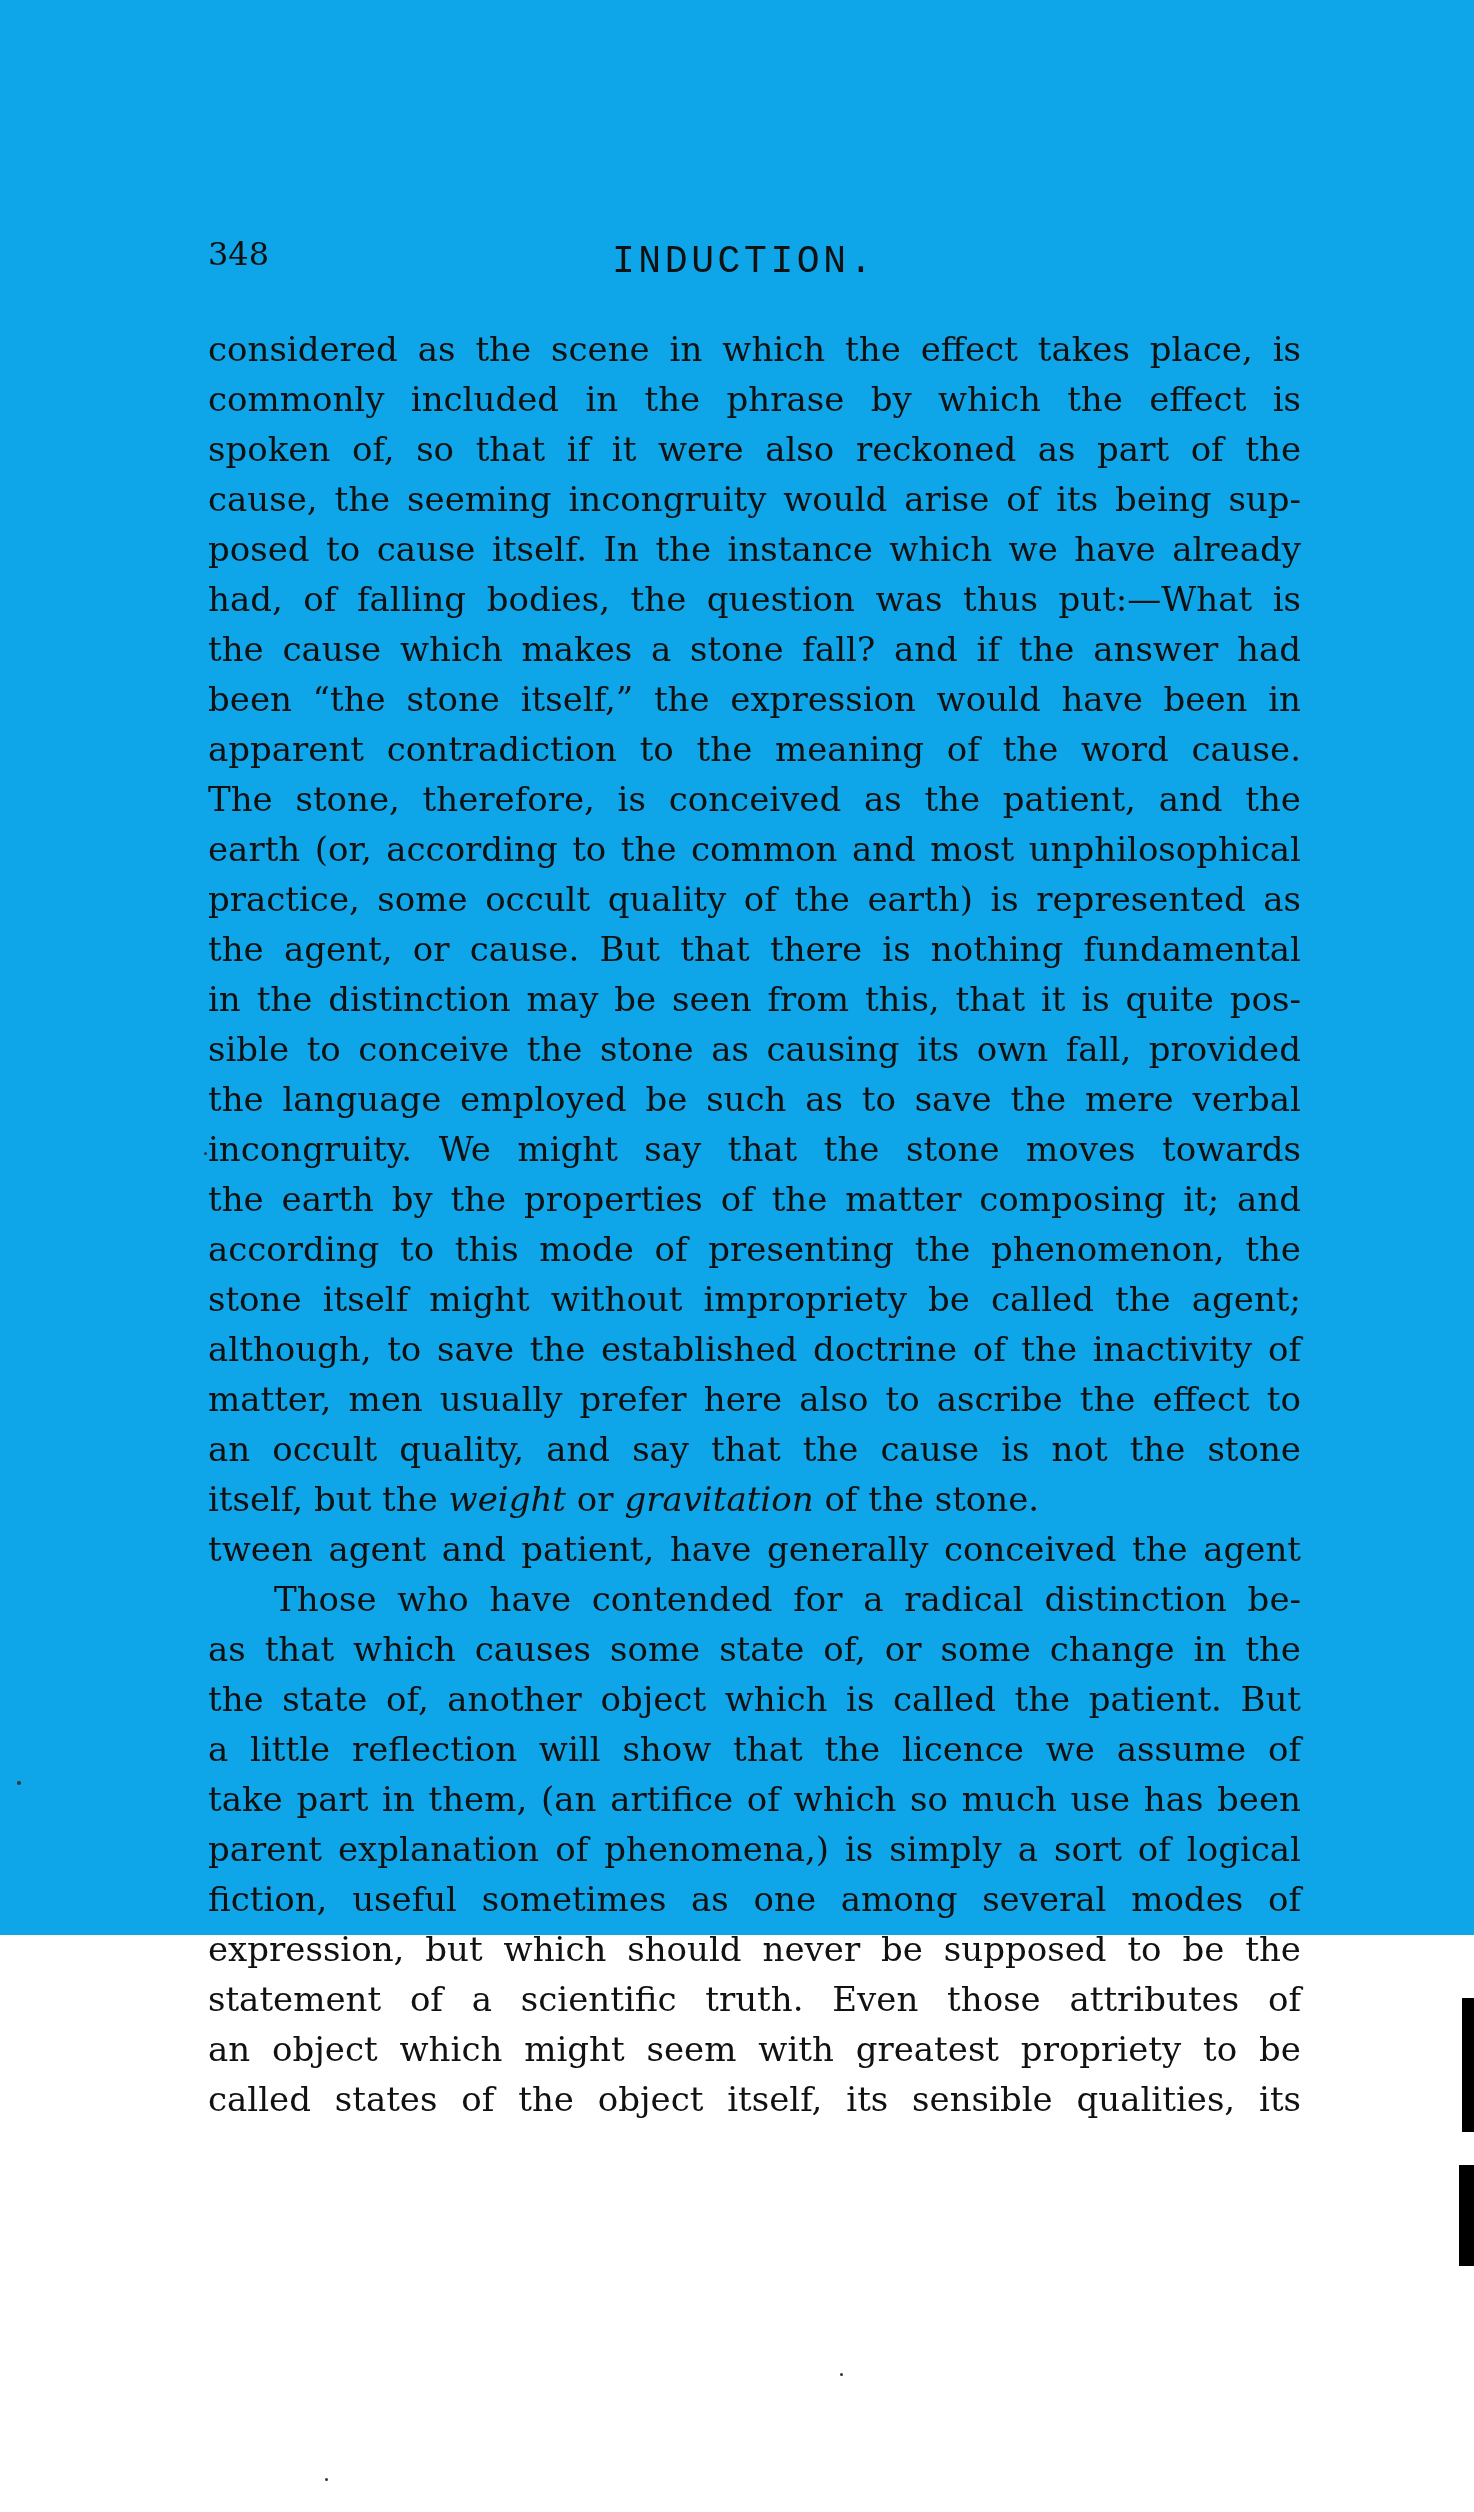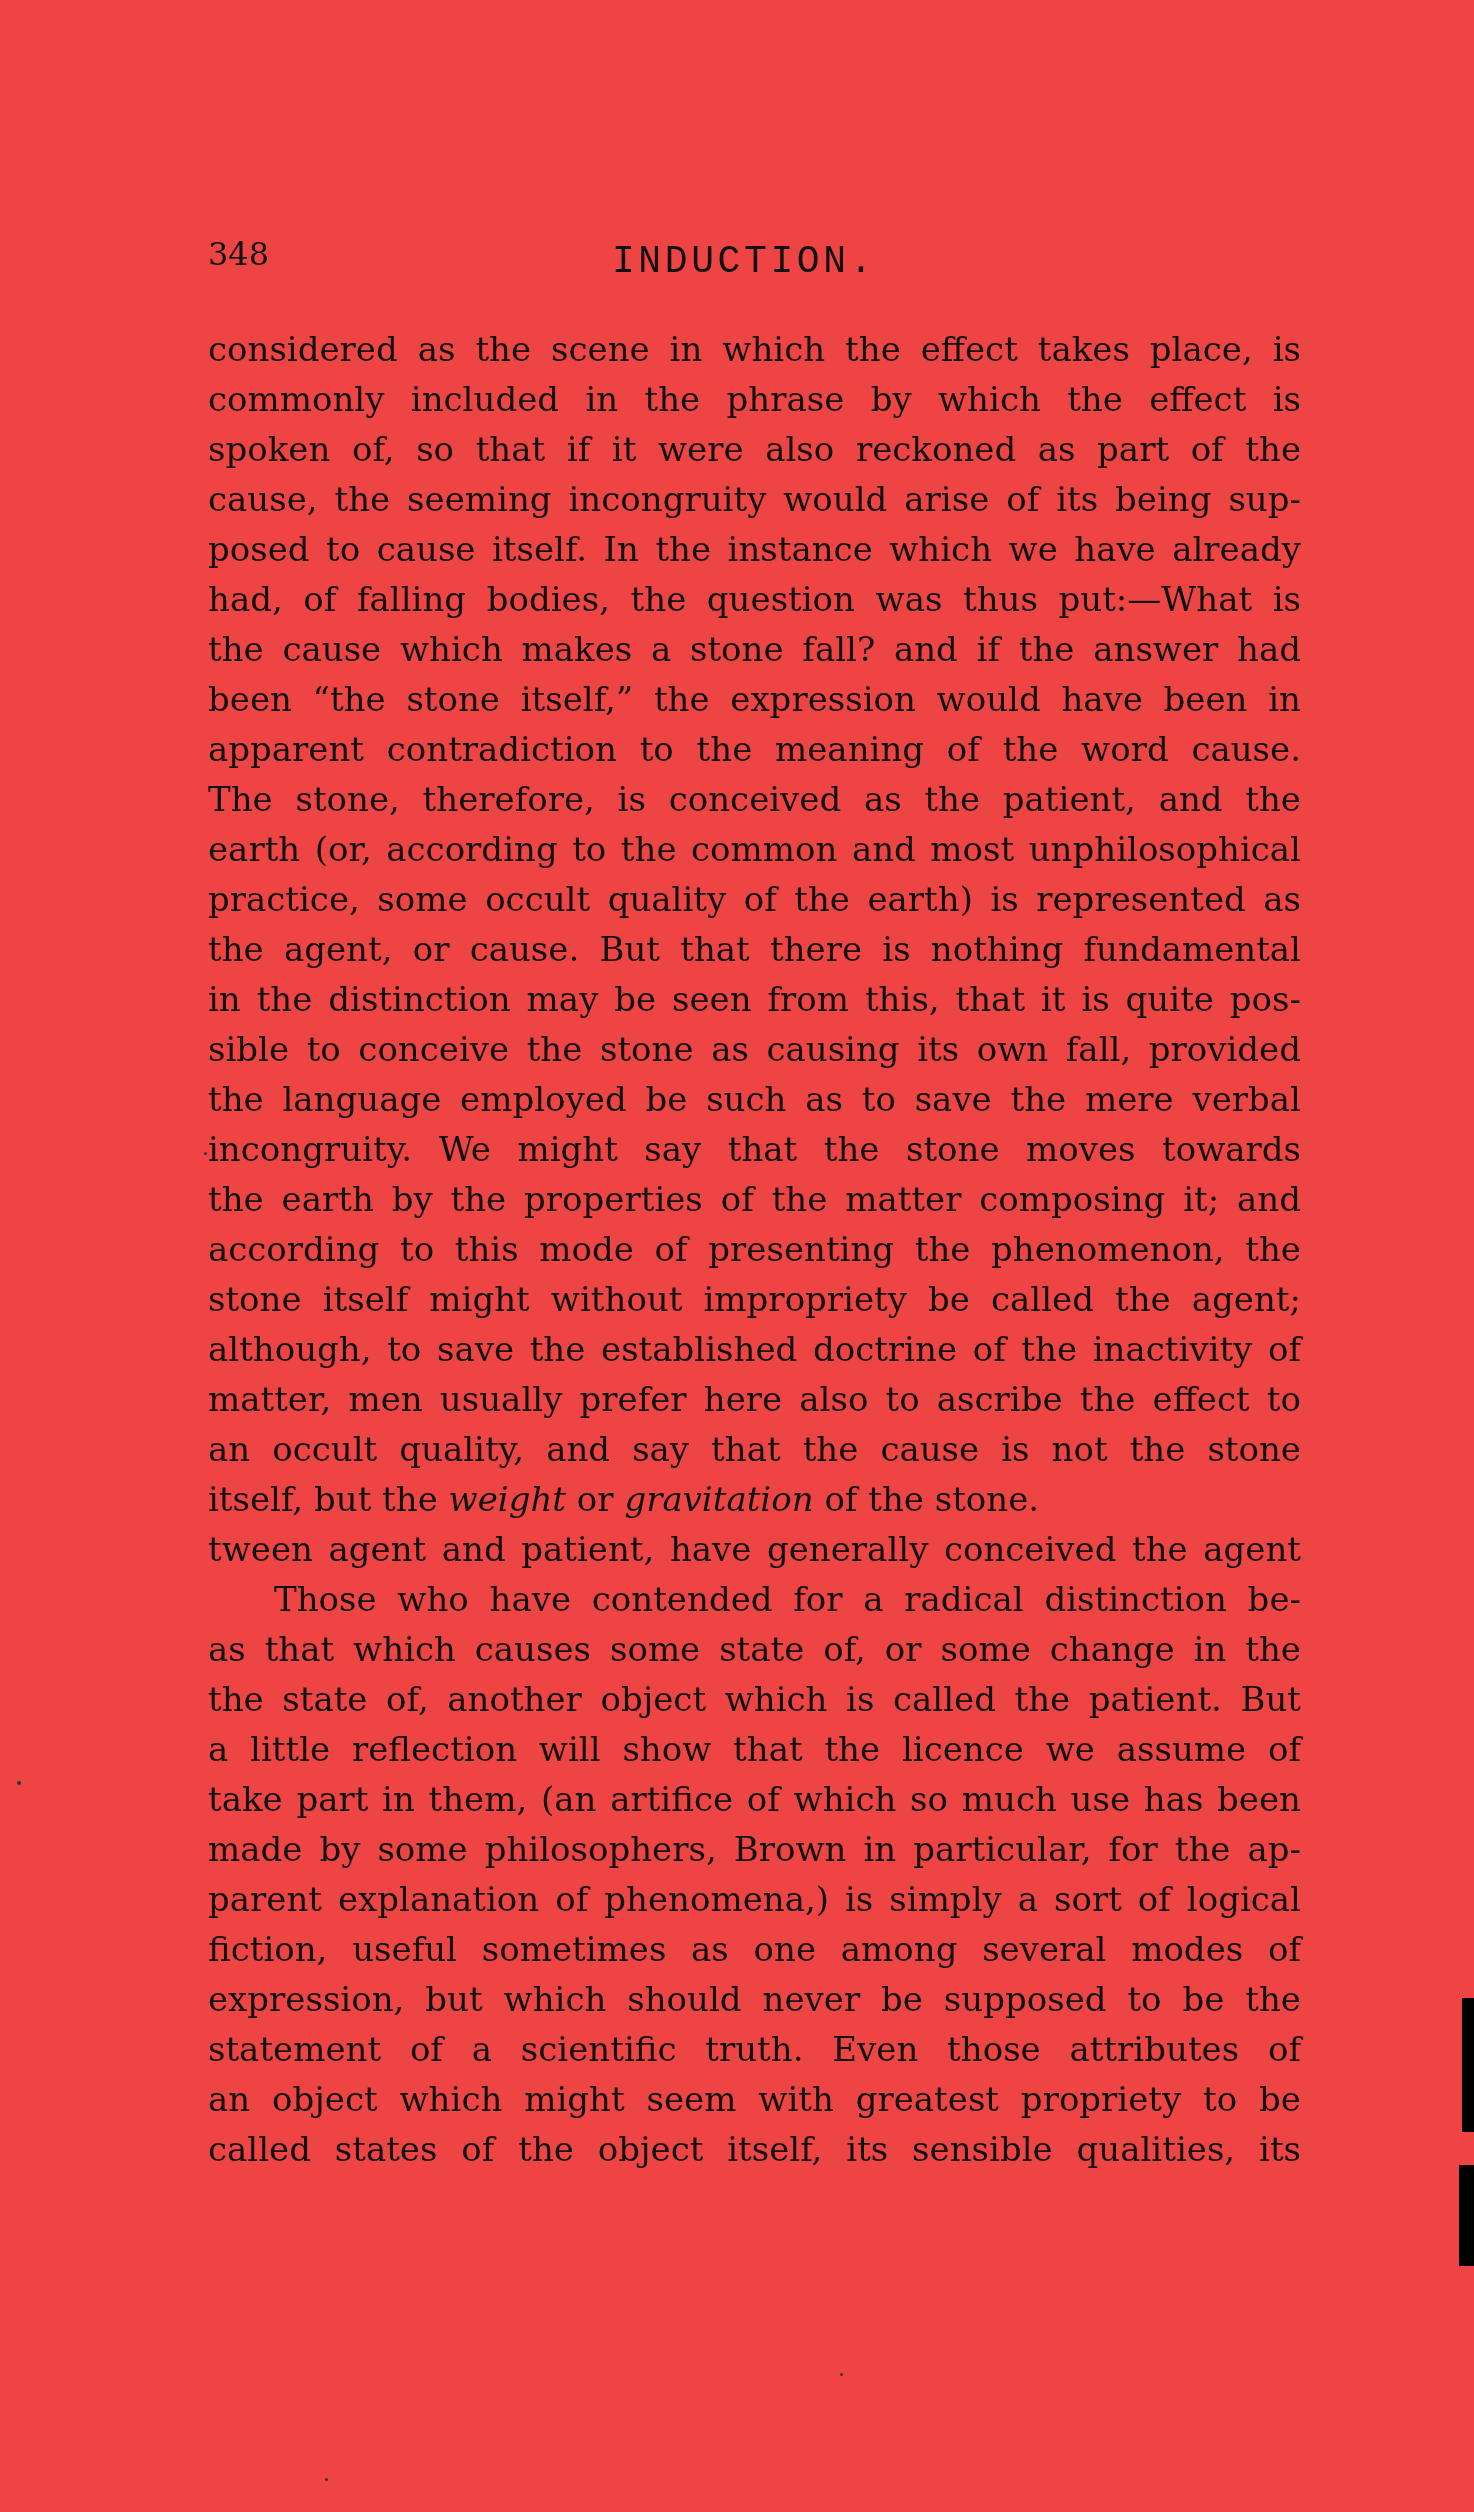--- a/index.html
+++ b/index.html
@@ -1,17 +1,17 @@
 <!DOCTYPE html>
 <html style="font-size:9.5px"><head>
 <meta charset="utf-8">
 <style>
   html, body { margin: 0; padding: 0; background: #ffffff; }
   body { width: 1475px; height: 2512px; position: relative; overflow: hidden; }
-  .page { position: absolute; left: 0; top: 0; width: 1475px; height: 2512px; background: #ef4444; }
+  .page { position: absolute; left: 0; top: 0; width: 1475px; height: 1935px; background: #0ea5e9; }
   .header { position: absolute; top: 235px; left: 208px; width: 1072px; height: 48px; }
   .page-number { position: absolute; left: 0; top: 0; font-family: "DejaVu Serif", serif; font-size: 32px; color: #111; }
   .running-head { position: absolute; left: 0; width: 1072px; top: 4.8px; text-align: center; font-family: Liberation Mono, monospace; font-size: 38px; letter-spacing: 3.6px; color: #111; }
   .body-text { position: absolute; left: 208px; top: 324px; width: 1093px; font-family: "DejaVu Serif", serif; font-size: 34px; line-height: 50px; color: #111; }
   .line { display: block; white-space: nowrap; text-align: justify; text-align-last: justify; }
   .line.last { text-align-last: left; }
   .line.indent { padding-left: 66px; }
   em { font-style: italic; }
   .margin-mark { position: absolute; background: #000; }
   .speck { position: absolute; background: #333; border-radius: 50%; }
@@ -54,21 +54,20 @@
       <span class="line last"><span>itself, but the </span><em>weight</em><span> or </span><em>gravitation</em><span> of the stone.</span></span>
     </div>
 
     <div>
       <span class="line">tween agent and patient, have generally conceived the agent</span>
       <span class="line indent">Those who have contended for a radical distinction be-</span>
       <span class="line">as that which causes some state of, or some change in the</span>
       <span class="line">the state of, another object which is called the patient. But</span>
       <span class="line">a little reflection will show that the licence we assume of</span>
       <span class="line">take part in them, (an artifice of which so much use has been</span>
-      <span class="line">made by some philosophers, Brown in particular, for the ap-</span>
       <span class="line">parent explanation of phenomena,) is simply a sort of logical</span>
       <span class="line">fiction, useful sometimes as one among several modes of</span>
       <span class="line">expression, but which should never be supposed to be the</span>
       <span class="line">statement of a scientific truth. Even those attributes of</span>
       <span class="line">an object which might seem with greatest propriety to be</span>
       <span class="line">called states of the object itself, its sensible qualities, its</span>
     </div>
   </div>
 
   <div class="margin-mark" style="left:1462px; top:1998px; width:12.5px; height:134px;"></div>

